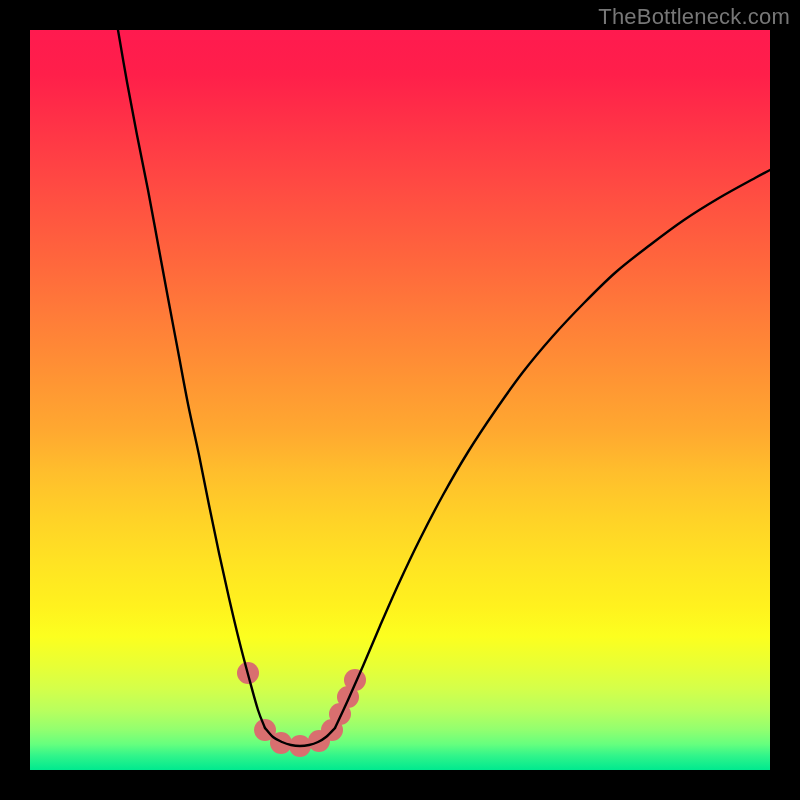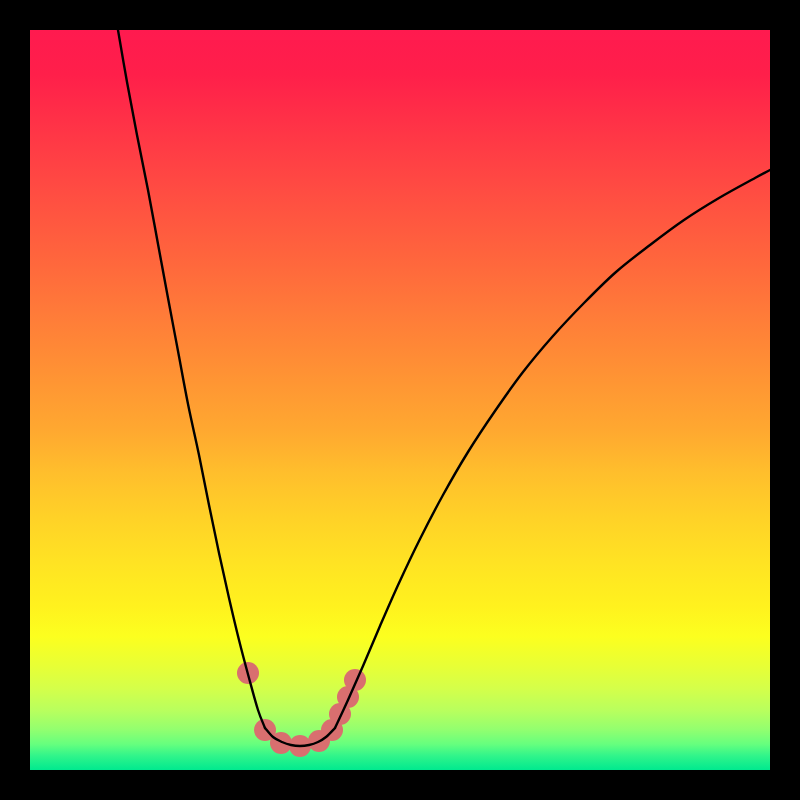--- a/index.html
+++ b/index.html
@@ -50,20 +50,21 @@
     font-size: 22px;
     font-weight: 500;
     letter-spacing: 0.2px;
     user-select: none;
   }
 </style>
 </head>
 <body>
 
 <div class="frame">
+  <div class="watermark">TheBottleneck.com</div>
 
   <div class="plot">
     <svg class="gradient" viewBox="0 0 740 740" preserveAspectRatio="none">
       <defs>
         <linearGradient id="bg-grad" x1="0" y1="0" x2="0" y2="1">
             <stop offset="0%" stop-color="#ff1a4f"></stop>
             <stop offset="6%" stop-color="#ff1f4a"></stop>
             <stop offset="14.000000000000002%" stop-color="#ff3646"></stop>
             <stop offset="22%" stop-color="#ff4d42"></stop>
             <stop offset="30%" stop-color="#ff633d"></stop>

